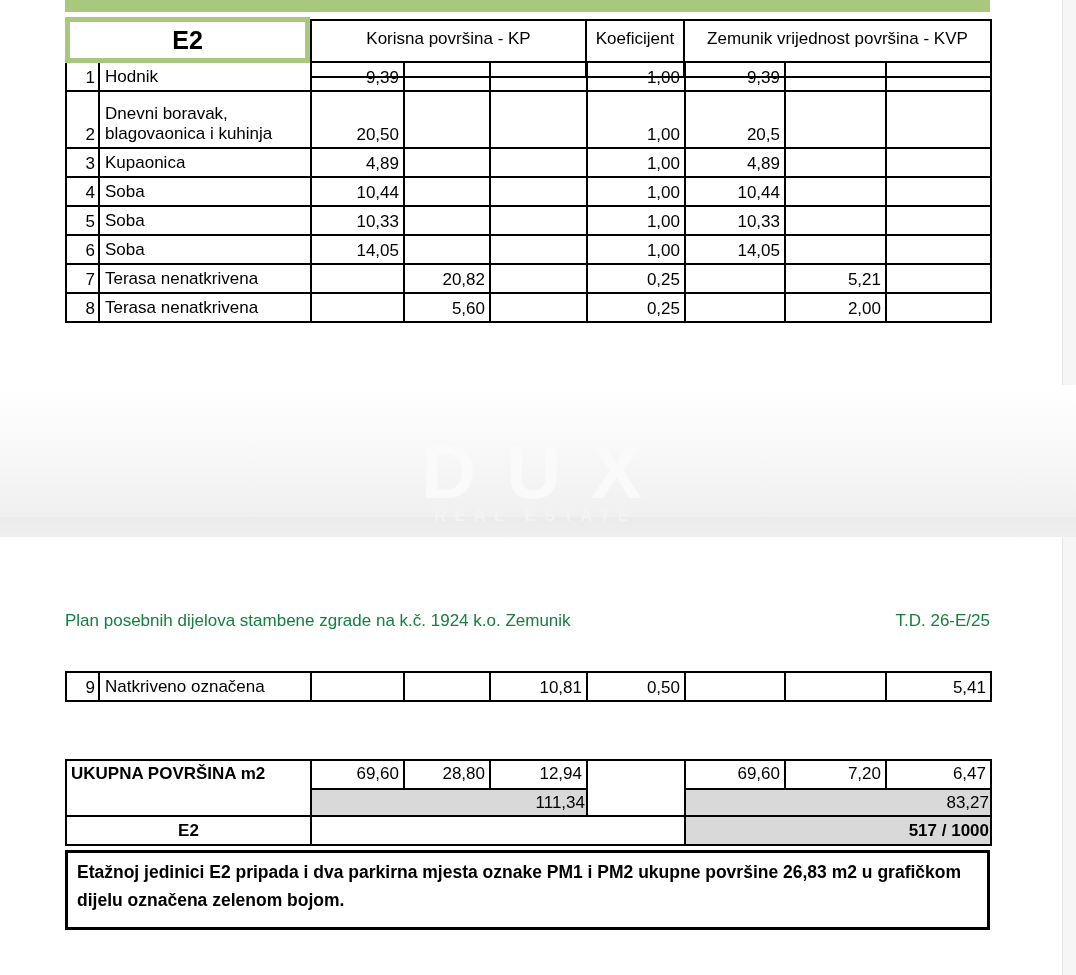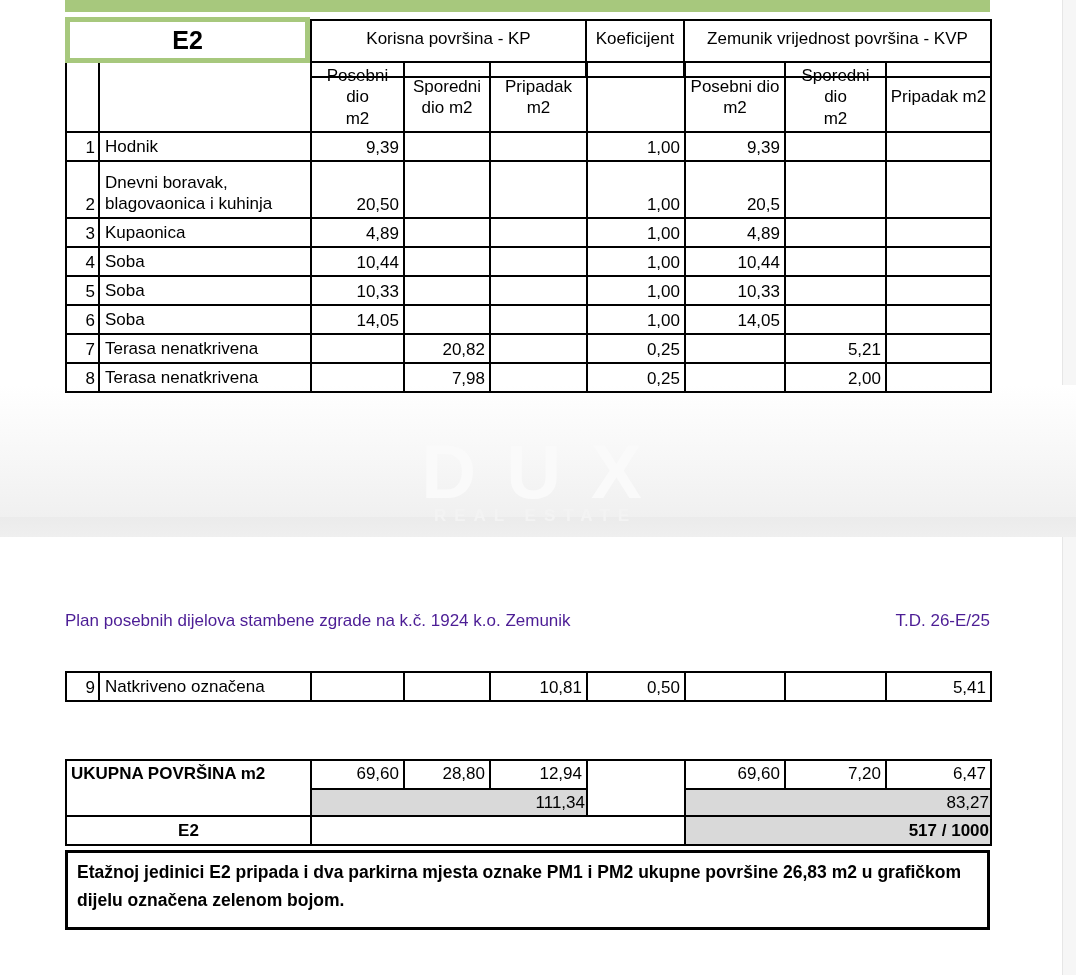--- a/index.html
+++ b/index.html
@@ -39,21 +39,21 @@
     background:linear-gradient(180deg,#ffffff 0%,#f7f7f7 55%,#f0f0f0 100%);z-index:0;}
   .band-strip{position:absolute;left:0;top:517px;width:1076px;height:20px;
     background:linear-gradient(180deg,#ebebeb 0%,#efefef 100%);z-index:0;}
   .wm{position:absolute;left:0;top:428px;width:1063px;text-align:center;
     font-size:76px;font-weight:600;letter-spacing:30px;color:#fafafa;z-index:1;
     text-indent:30px;}
   .wm-sub{position:absolute;left:0;top:506px;width:1063px;text-align:center;
     font-size:17px;font-weight:600;letter-spacing:8px;color:#f3f3f3;z-index:1;text-indent:8px;}
   
   .caption{position:absolute;left:65px;top:611px;width:925px;display:flex;
-    justify-content:space-between;font-size:17px;color:#4c1d95;z-index:2;}
+    justify-content:space-between;font-size:17px;color:#15803d;z-index:2;}
   
   .tbl2{position:absolute;left:65px;top:671px;width:925px;z-index:2;}
   .totals{position:absolute;left:65px;top:759px;width:925px;z-index:2;}
   .totals td{vertical-align:middle;}
   td.tot-label{text-align:left;vertical-align:top;padding:3px 4px;font-size:17px;font-weight:bold;}
   td.gray{background:#d9d9d9;text-align:right;}
   td.bold{font-weight:bold;}
   .gray-total{height:27px;}
   
   .note-box{position:absolute;left:65px;top:850px;width:925px;height:80px;
@@ -93,35 +93,20 @@
       <col style="width:212px">
     <col style="width:93px">
       <col style="width:86px">
       <col style="width:97px">
     <col style="width:98px">
     <col style="width:100px">
       <col style="width:101px">
       <col style="width:105px">
   </colgroup>
   <tbody>
-      <tr class="sub trh">
-    <td></td>
-    <td></td>
-    <td>Posebni dio
-m2</td>
-    <td>Sporedni
-dio m2</td>
-    <td>Pripadak m2</td>
-    <td></td>
-    <td>Posebni dio
-m2</td>
-    <td>Sporedni dio
-m2</td>
-    <td>Pripadak m2</td>
-  </tr>
   <tr class="r">
     <td class="num">1</td>
     <td class="name">Hodnik</td>
     <td class="val">9,39</td>
     <td class="val"></td>
     <td class="val"></td>
     <td class="val">1,00</td>
     <td class="val">9,39</td>
     <td class="val"></td>
     <td class="val"></td>
@@ -189,21 +174,21 @@
     <td class="val"></td>
     <td class="val">0,25</td>
     <td class="val"></td>
     <td class="val">5,21</td>
     <td class="val"></td>
   </tr>
   <tr class="r">
     <td class="num">8</td>
     <td class="name">Terasa nenatkrivena</td>
     <td class="val"></td>
-    <td class="val">7,98</td>
+    <td class="val">5,60</td>
     <td class="val"></td>
     <td class="val">0,25</td>
     <td class="val"></td>
     <td class="val">2,00</td>
     <td class="val"></td>
   </tr>
 </tbody>
   </table>
 
 <div class="caption">

